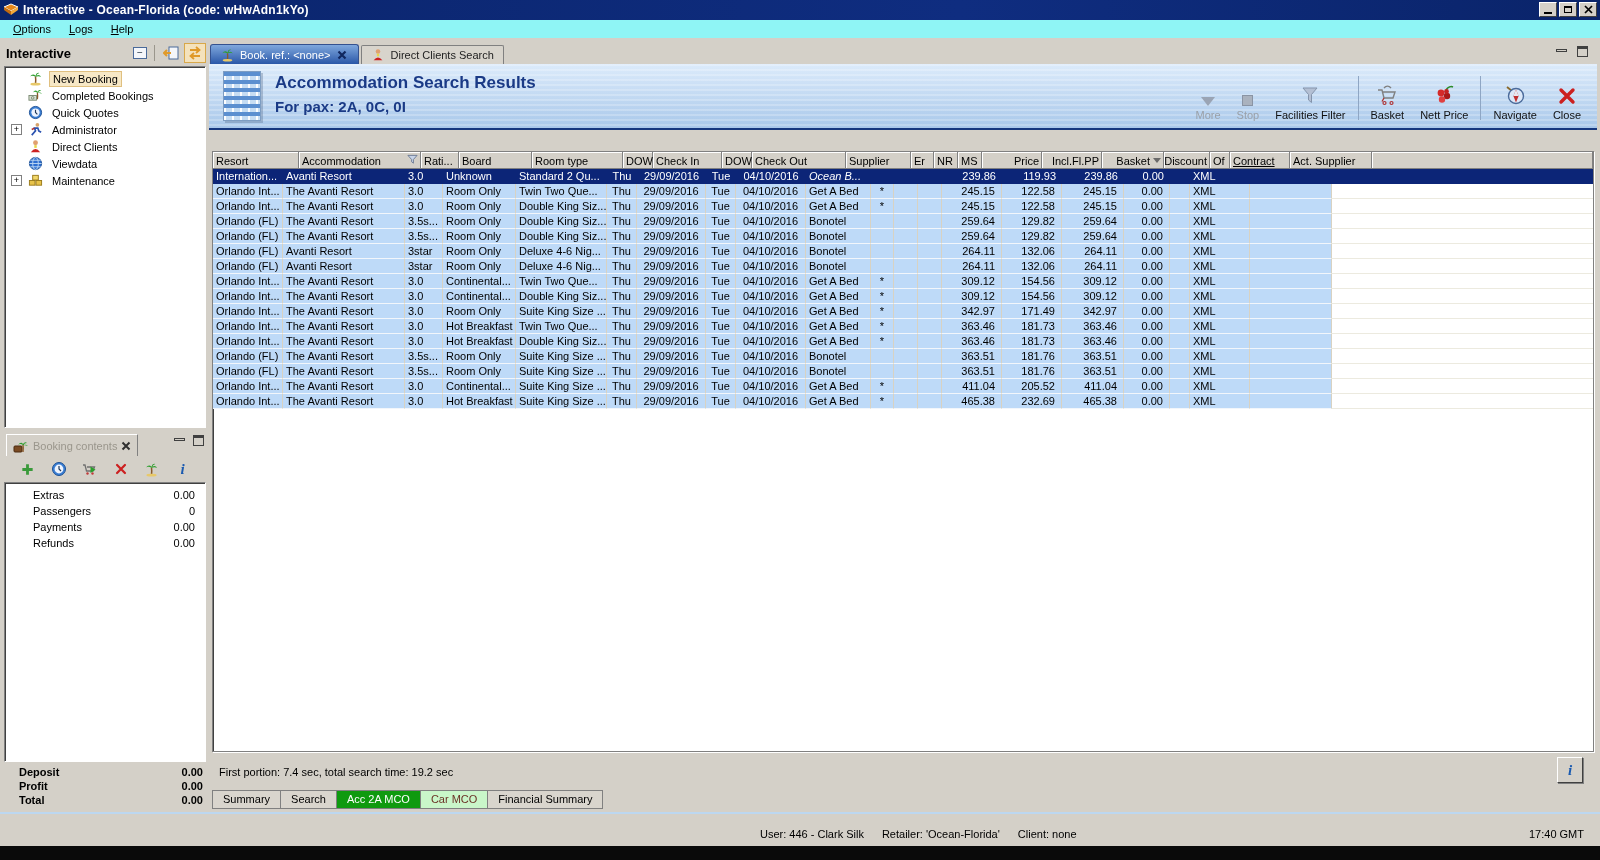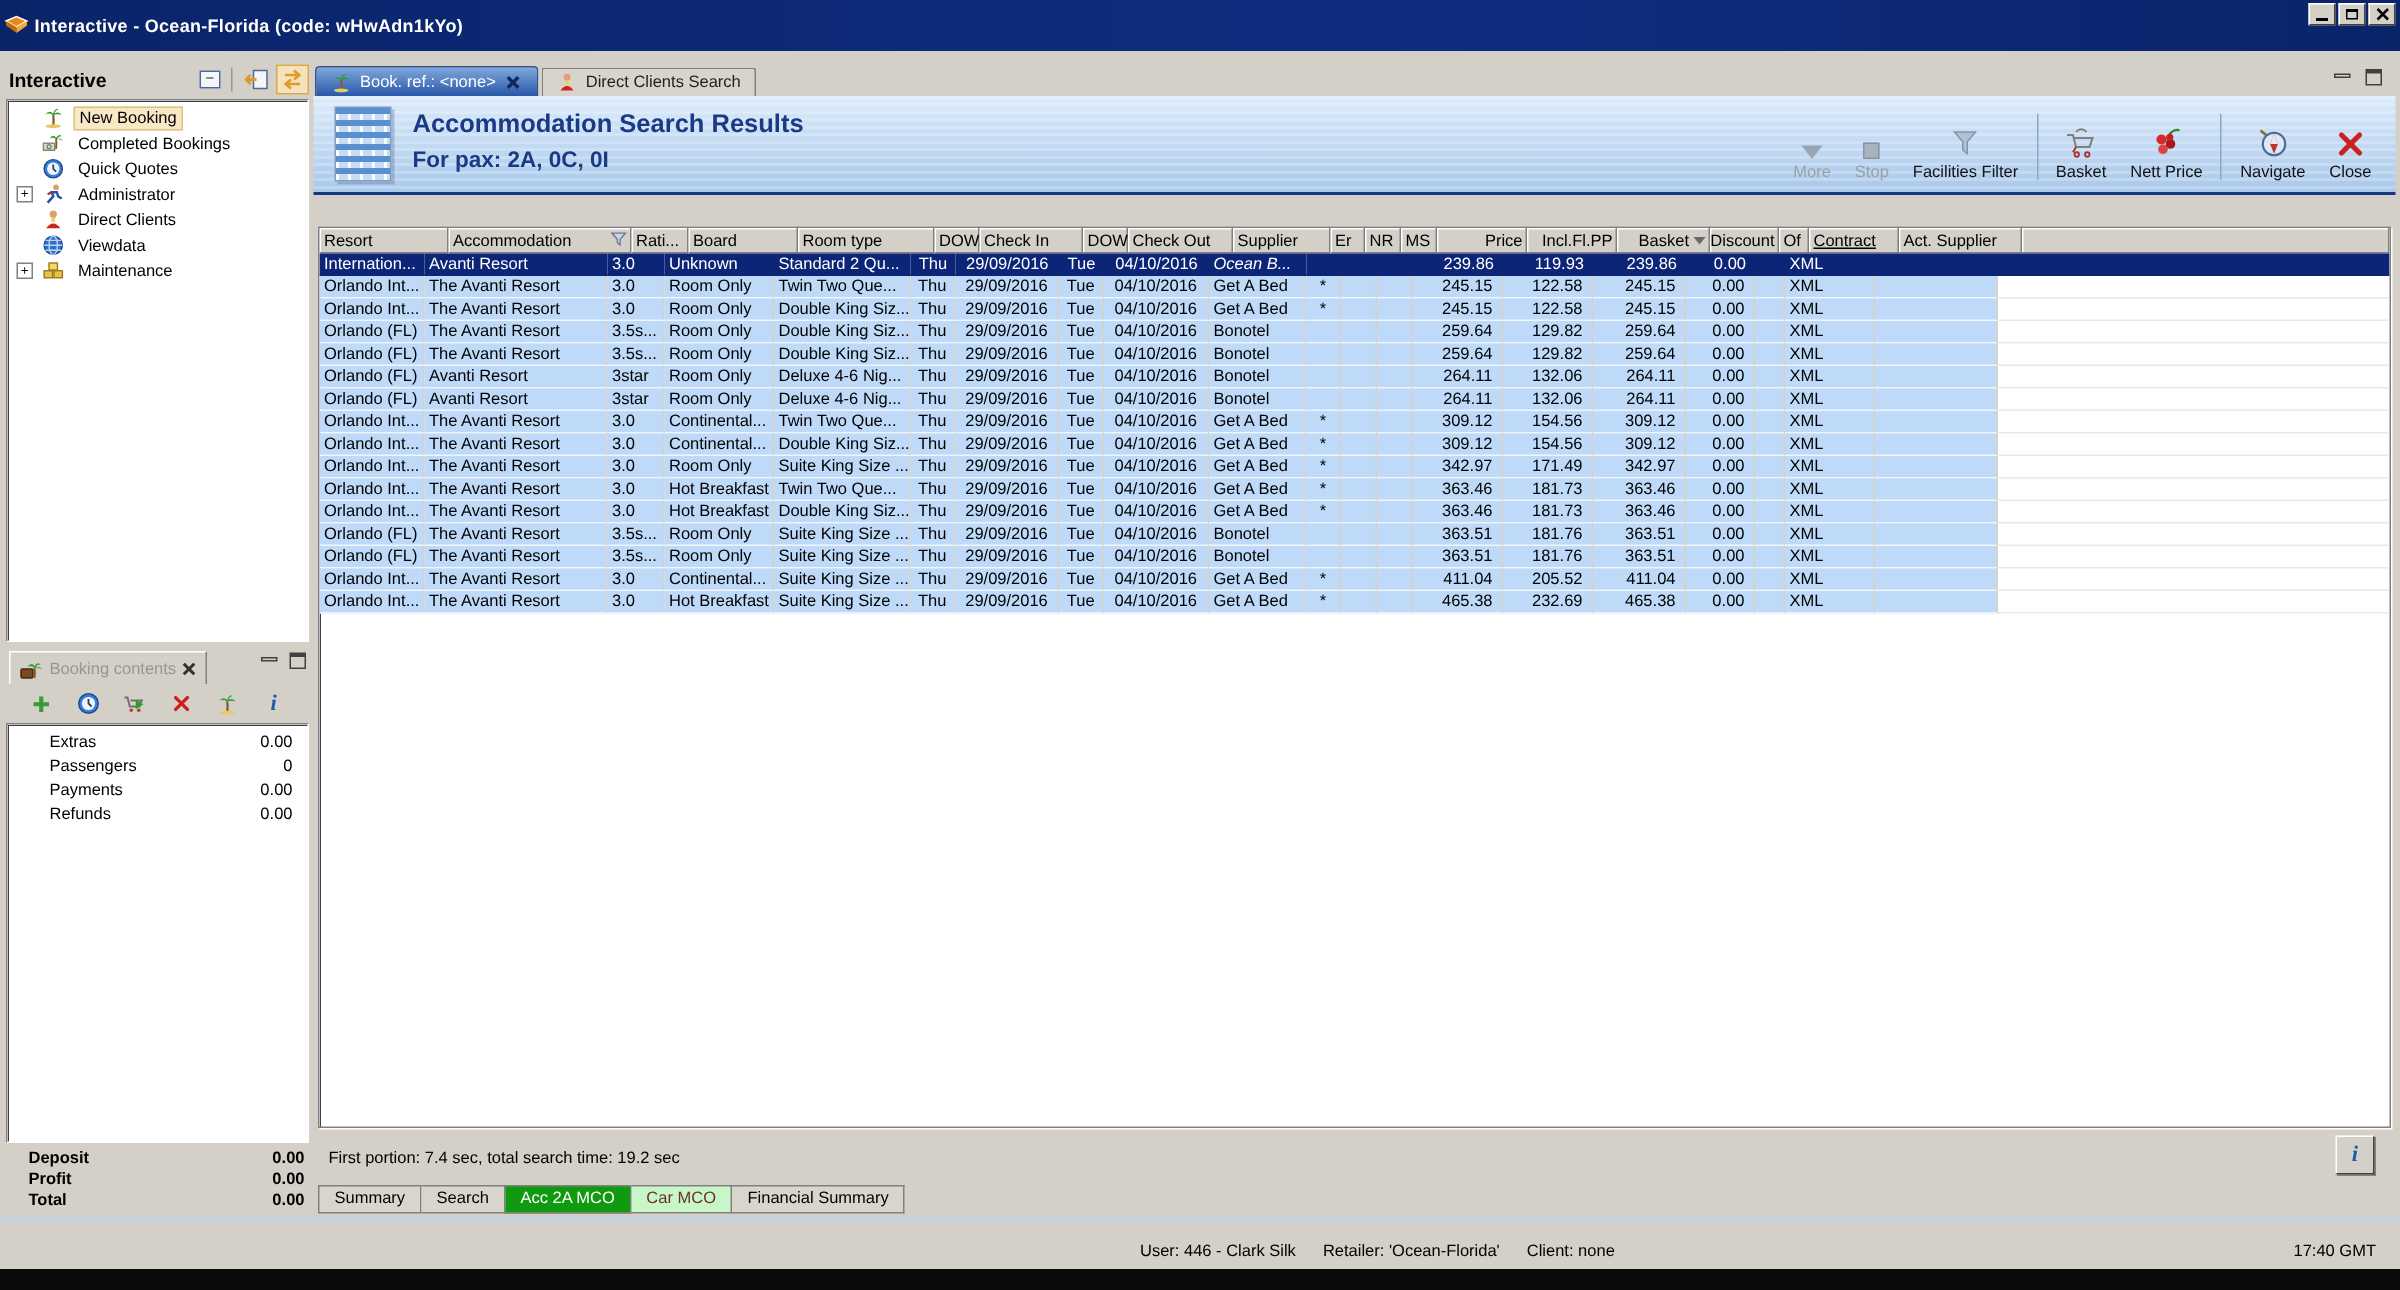--- a/index.html
+++ b/index.html
@@ -1,21 +1,21 @@
 <!DOCTYPE html>
 <html><head>
 <meta charset="utf-8">
 <style>
   * { margin:0; padding:0; box-sizing:border-box; }
   html,body { width:1600px; height:860px; background:#000; }
   body { font-family:"Liberation Sans", sans-serif; font-size:11px; color:#000; }
   .window { position:absolute; left:0; top:0; width:1600px; height:860px; background:#d4d0c8; overflow:hidden; }
 
   
-  .titlebar { position:absolute; left:0; top:0; width:1600px; height:34px;
+  .titlebar { position:absolute; left:0; top:0; width:1600px; height:20px;
     background:linear-gradient(90deg,#0a246a,#0f2d80 60%,#0a246a); display:flex; align-items:center; padding:0 3px; }
   .titlebar .app-ico { width:16px; height:16px; margin-right:4px; }
   .titlebar .ttext { color:#fff; font-weight:bold; font-size:12px; letter-spacing:.2px; }
   .winbtns { position:absolute; right:3px; top:2px; display:flex; gap:2px; }
   .winbtn { width:18px; height:15px; background:#d4d0c8; border:1px solid #404040; border-top-color:#fff; border-left-color:#fff;
     display:flex; align-items:center; justify-content:center; }
   .glyph-min { width:8px; height:2px; background:#000; margin-top:7px; }
   .glyph-restore { width:8px; height:7px; border:1px solid #000; border-top-width:2px; }
 
   
@@ -146,20 +146,25 @@
           <span class="glyph-restore"></span>
         </div>
       <div class="winbtn">
         <svg width="9" height="9" viewBox="0 0 9 9">
             <path d="M1 1 L8 8 M8 1 L1 8" stroke="#000" stroke-width="1.7"></path>
           </svg>
       </div>
     </div>
   </div>
 
+  <div class="menubar">
+    <span class="menu-item">Options</span>
+    <span class="menu-item">Logs</span>
+    <span class="menu-item">Help</span>
+  </div>
 
   <div class="sidebar-header">
     <span class="sidebar-title">Interactive</span>
     <span class="sb-btn">
         <span class="sb-collapse">−</span>
       </span>
     <span class="sb-sep"></span>
     <span class="sb-btn">
       <svg width="16" height="14" viewBox="0 0 16 14">
           <rect x="6" y="1" width="9" height="12" fill="#f4f6fa" stroke="#4a6a9a"></rect>
@@ -468,21 +473,21 @@
         </div>
         <div class="th" style="width: 30px;">
           <span>DOW</span>
         </div>
         <div class="th" style="width: 69px;">
           <span>Check In</span>
         </div>
         <div class="th" style="width: 30px;">
           <span>DOW</span>
         </div>
-        <div class="th" style="width: 70px;">
+        <div class="th" style="width: 94px;">
           <span>Check Out</span>
         </div>
         <div class="th" style="width: 65px;">
           <span>Supplier</span>
         </div>
         <div class="th" style="width: 23px;">
           <span>Er</span>
         </div>
         <div class="th" style="width: 24px;">
           <span>NR</span>

